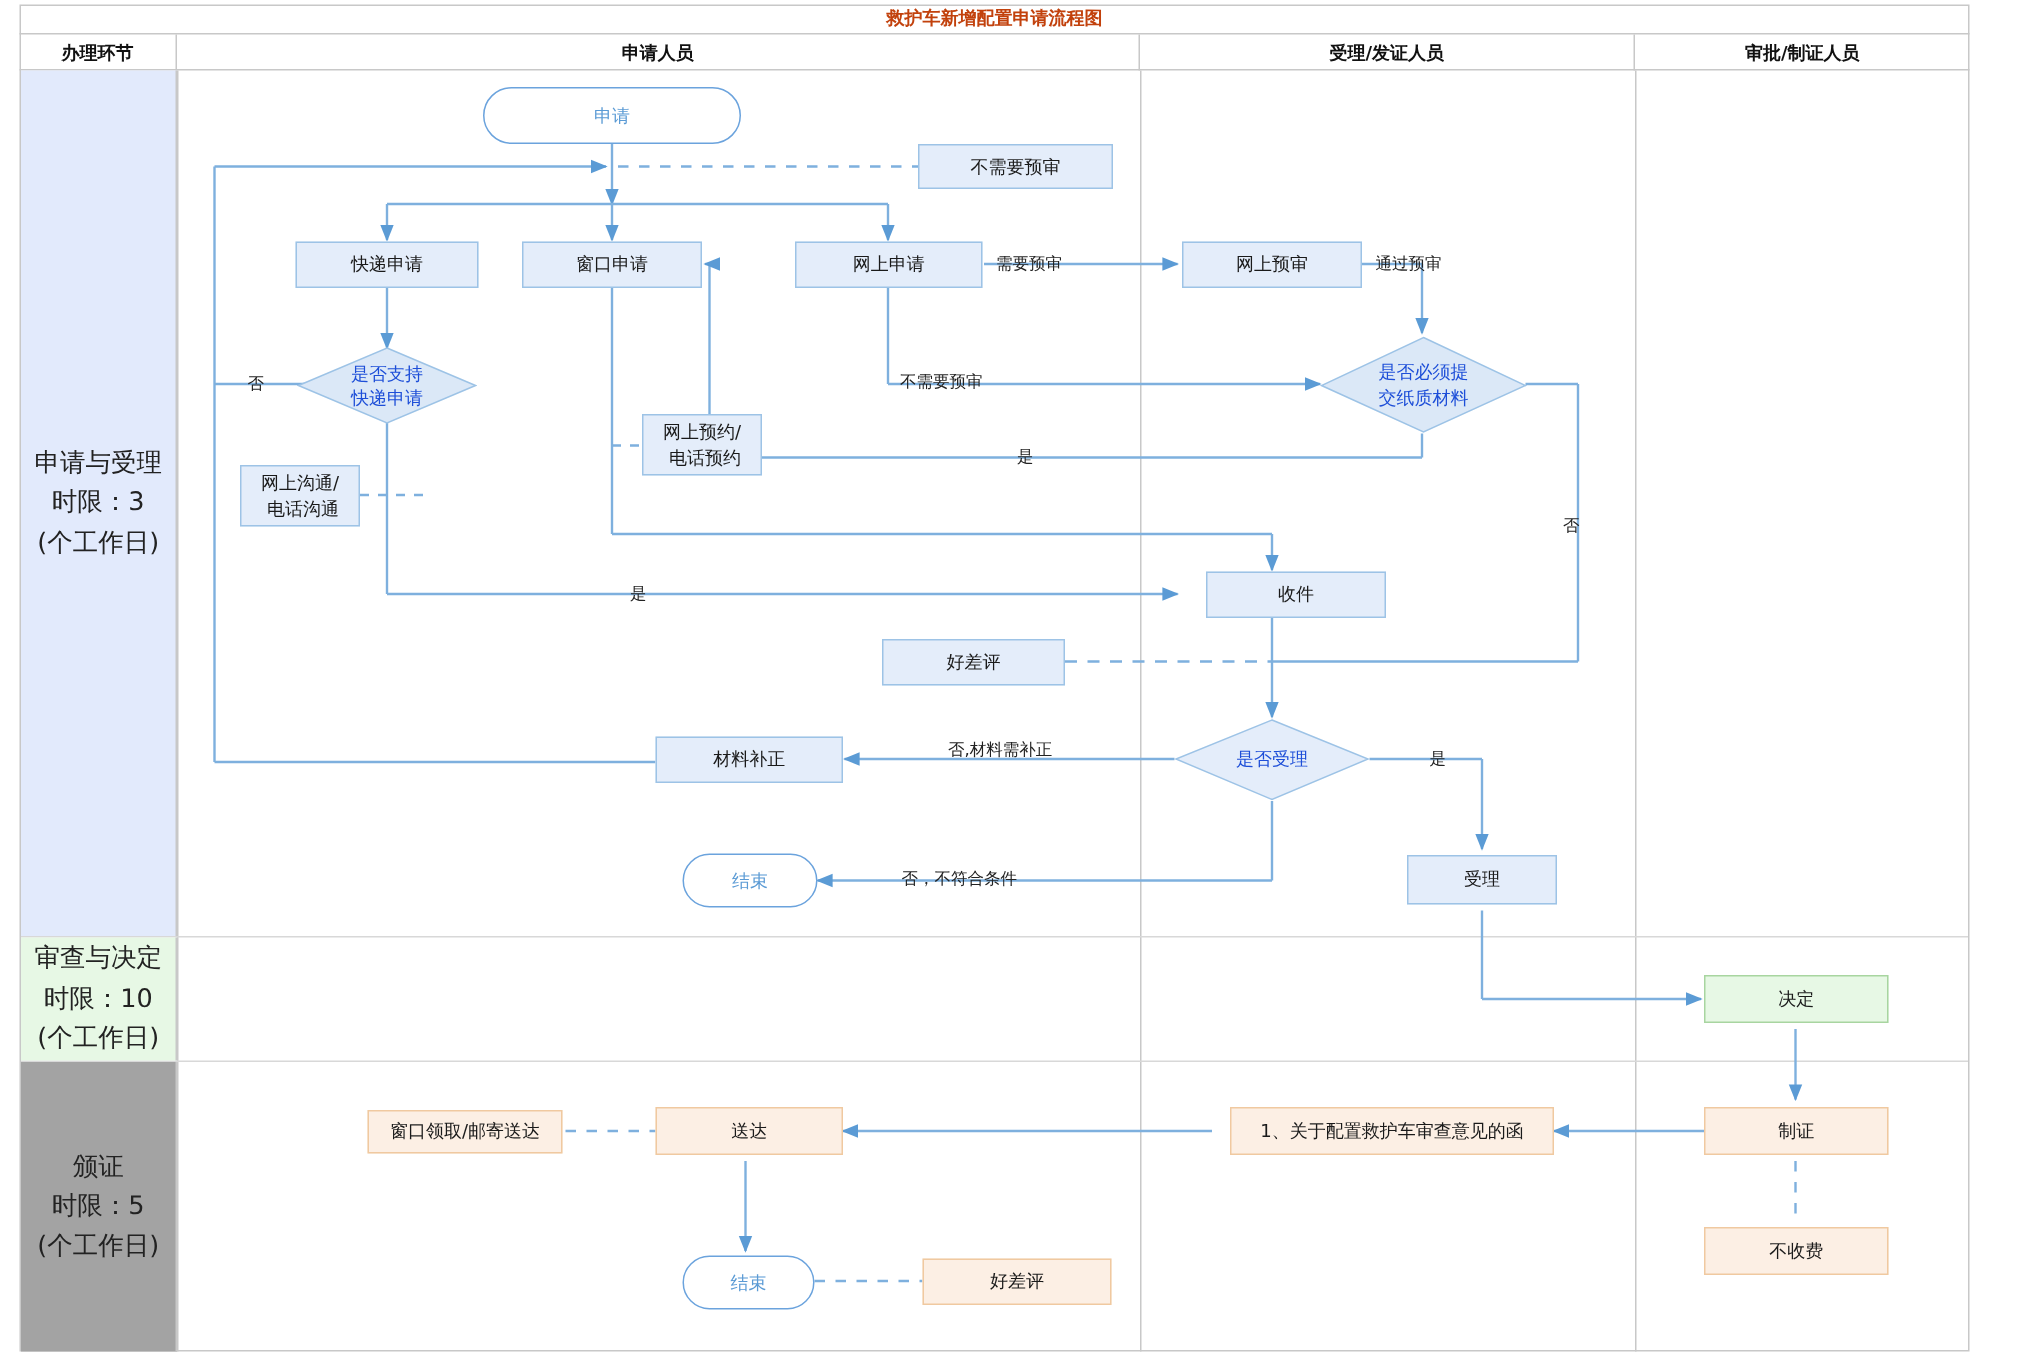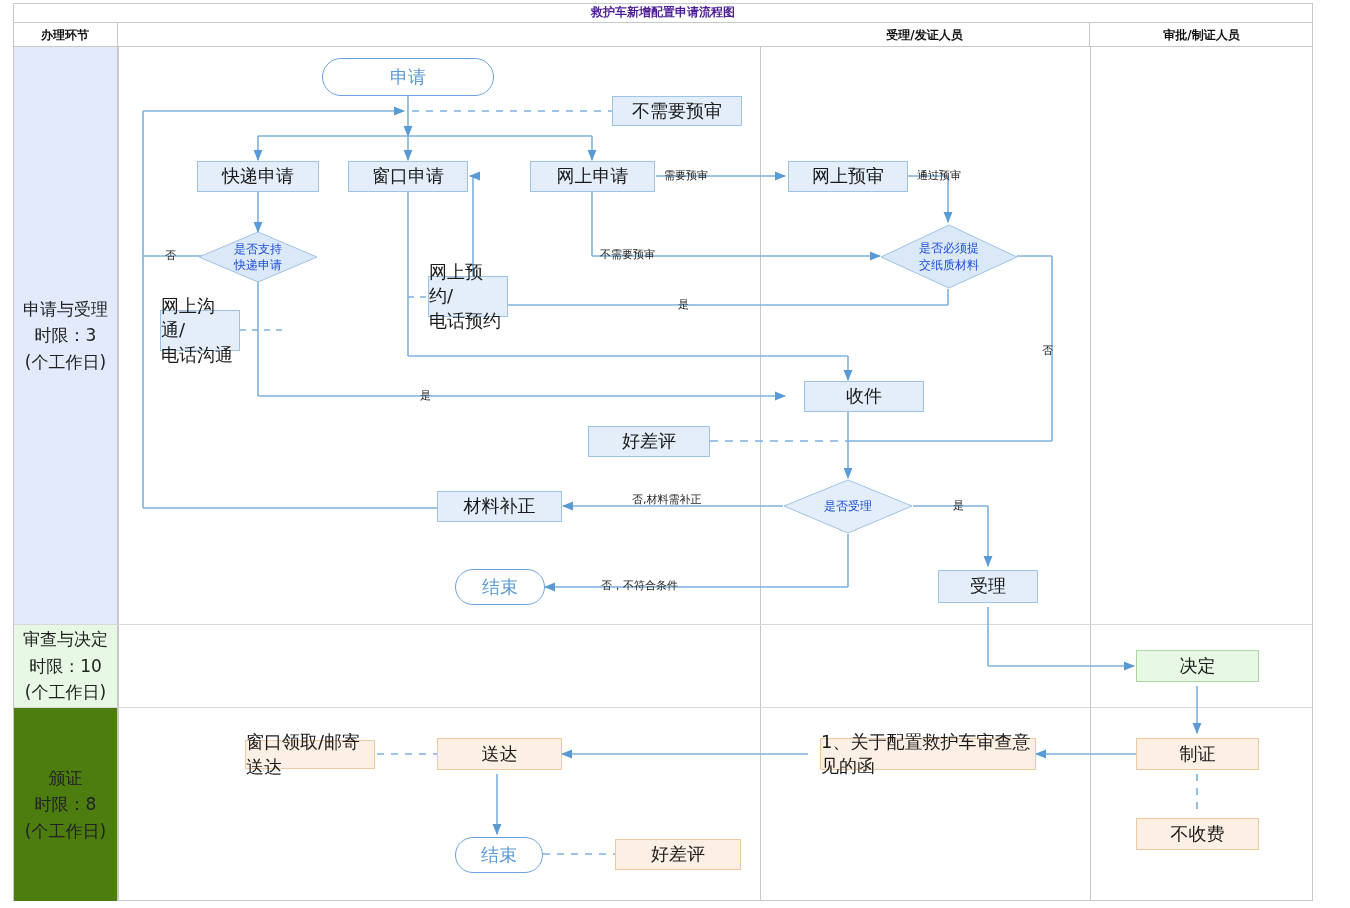--- a/index.html
+++ b/index.html
@@ -5,44 +5,44 @@
   html,body{margin:0;padding:0;background:#ffffff;}
   body{font-family:"DejaVu Sans","Liberation Sans",sans-serif;}
   #page{position:relative;width:1350px;height:908px;overflow:hidden;background:#fff;}
 
   
   .frame{position:absolute;left:13px;top:3px;width:1300px;height:898px;
          border:1px solid #c8c8c8;box-sizing:border-box;background:#fff;}
   .title-row{position:absolute;left:13px;top:3px;width:1300px;height:20px;
              border-bottom:1px solid #c8c8c8;box-sizing:border-box;
              display:flex;align-items:center;justify-content:center;
-             font-size:12px;color:#4c1d95;font-weight:bold;}
+             font-size:12px;color:#c2410c;font-weight:bold;}
   .hdr-row{position:absolute;left:13px;top:23px;width:1300px;height:24px;
            border-bottom:1px solid #c8c8c8;box-sizing:border-box;}
   .hdr-cell{position:absolute;top:0;height:24px;display:flex;align-items:center;
             justify-content:center;font-size:12px;color:#111;font-weight:bold;
             border-right:1px solid #c8c8c8;box-sizing:border-box;}
 
   .vline{position:absolute;width:1px;background:#c8c8c8;}
   .hline{position:absolute;height:1px;background:#d8d8d8;}
 
   .band-label{position:absolute;left:14px;width:104px;
               display:flex;align-items:center;justify-content:center;
               text-align:center;font-size:17px;color:#222;line-height:1.55;
               border-right:1px solid #c8c8c8;box-sizing:border-box;}
   .band1{background:#e2eafc;}
   .band2{background:#e7f8e5;}
-  .band3{background:#4d7c0f;}
+  .band3{background:#a3a3a3;}
 
   
   svg.edges{position:absolute;left:0;top:0;width:1350px;height:908px;overflow:visible;}
 
   
   .node{position:absolute;box-sizing:border-box;display:flex;align-items:center;
-        justify-content:center;text-align:left;font-size:18px;line-height:1.35;
+        justify-content:center;text-align:right;font-size:12px;line-height:1.35;
         color:#1a1a1a;}
   .proc-blue{background:#e4edfa;border:1px solid #9dc3e6;}
   .proc-green{background:#e7f8e5;border:1px solid #a8d5a0;}
   .proc-orange{background:#fcefe4;border:1px solid #f0c9a0;}
   .term{background:#ffffff;border:1px solid #6ba3dd;border-radius:22px;color:#5b9bd5;}
   .term-orange{background:#ffffff;border:1px solid #6ba3dd;border-radius:22px;color:#5b9bd5;}
 
   .diamond{position:absolute;display:flex;align-items:center;justify-content:center;}
   .diamond .dtxt{position:relative;z-index:2;font-size:12px;color:#1d4ed8;
                  text-align:center;line-height:1.35;}
@@ -55,20 +55,21 @@
 <body>
 
 <div id="page">
 
   <div class="frame"></div>
 
   <div class="title-row">救护车新增配置申请流程图</div>
 
   <div class="hdr-row">
     <div class="hdr-cell" style="left:0;width:105px;">办理环节</div>
+    <div class="hdr-cell" style="left:105px;width:642px;">申请人员</div>
     <div class="hdr-cell" style="left:747px;width:330px;">受理/发证人员</div>
     <div class="hdr-cell" style="left:1077px;width:223px;border-right:none;">审批/制证人员</div>
   </div>
 
   <div class="vline" style="left:118px;top:47px;height:854px;"></div>
   <div class="vline" style="left:760px;top:47px;height:854px;"></div>
   <div class="vline" style="left:1090px;top:47px;height:854px;"></div>
 
   <div class="hline" style="left:14px;top:624px;width:1298px;"></div>
   <div class="hline" style="left:14px;top:707px;width:1298px;"></div>
@@ -83,21 +84,21 @@
   <div class="band-label band2" style="top:625px;height:82px;">
     <div>
       <div>审查与决定</div>
       <div>时限：10</div>
       <div>(个工作日)</div>
     </div>
   </div>
   <div class="band-label band3" style="top:708px;height:193px;">
     <div>
       <div>颁证</div>
-      <div>时限：8</div>
+      <div>时限：5</div>
       <div>(个工作日)</div>
     </div>
   </div>
 
   <svg class="edges">
     <defs>
       <marker id="ah" viewBox="0 0 10 10" refX="9" refY="5" markerWidth="7" markerHeight="7" orient="auto-start-reverse">
         <path d="M0,1 L10,5 L0,9 z" fill="#5b9bd5"></path>
       </marker>
     </defs>

